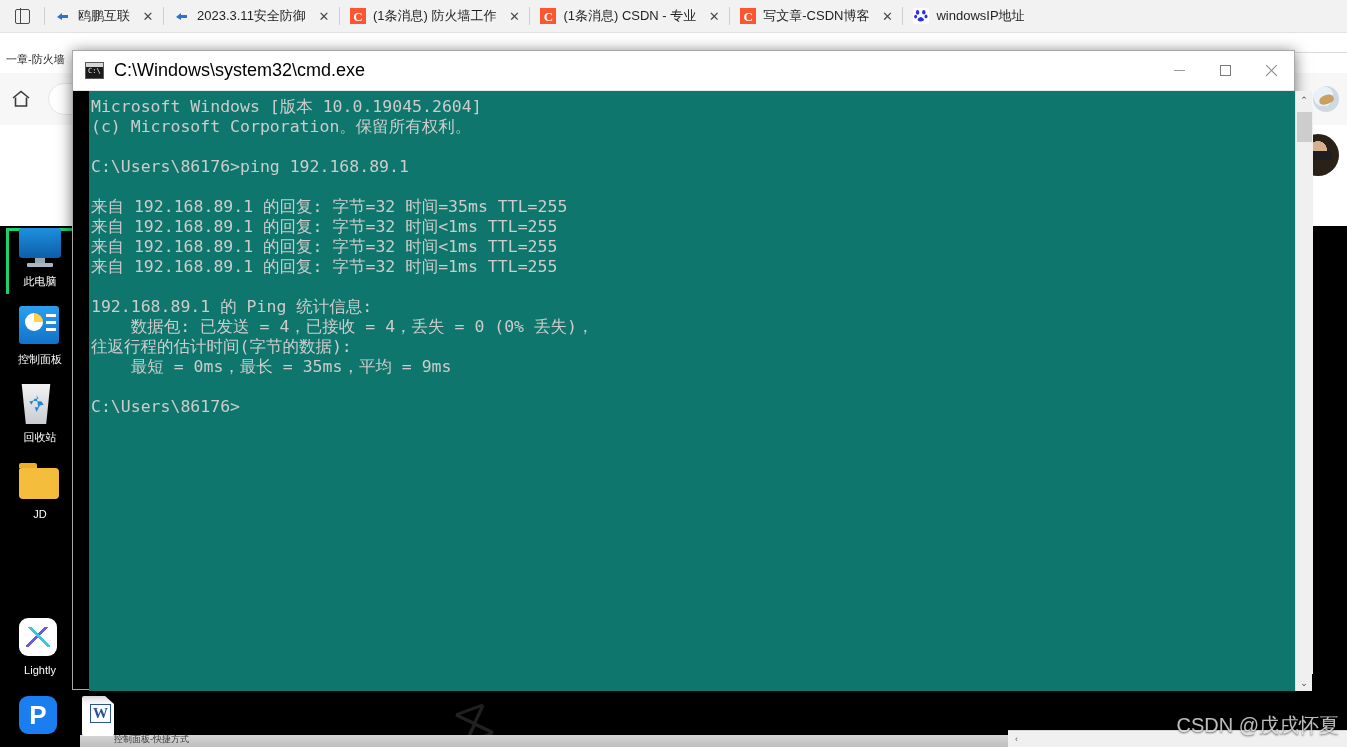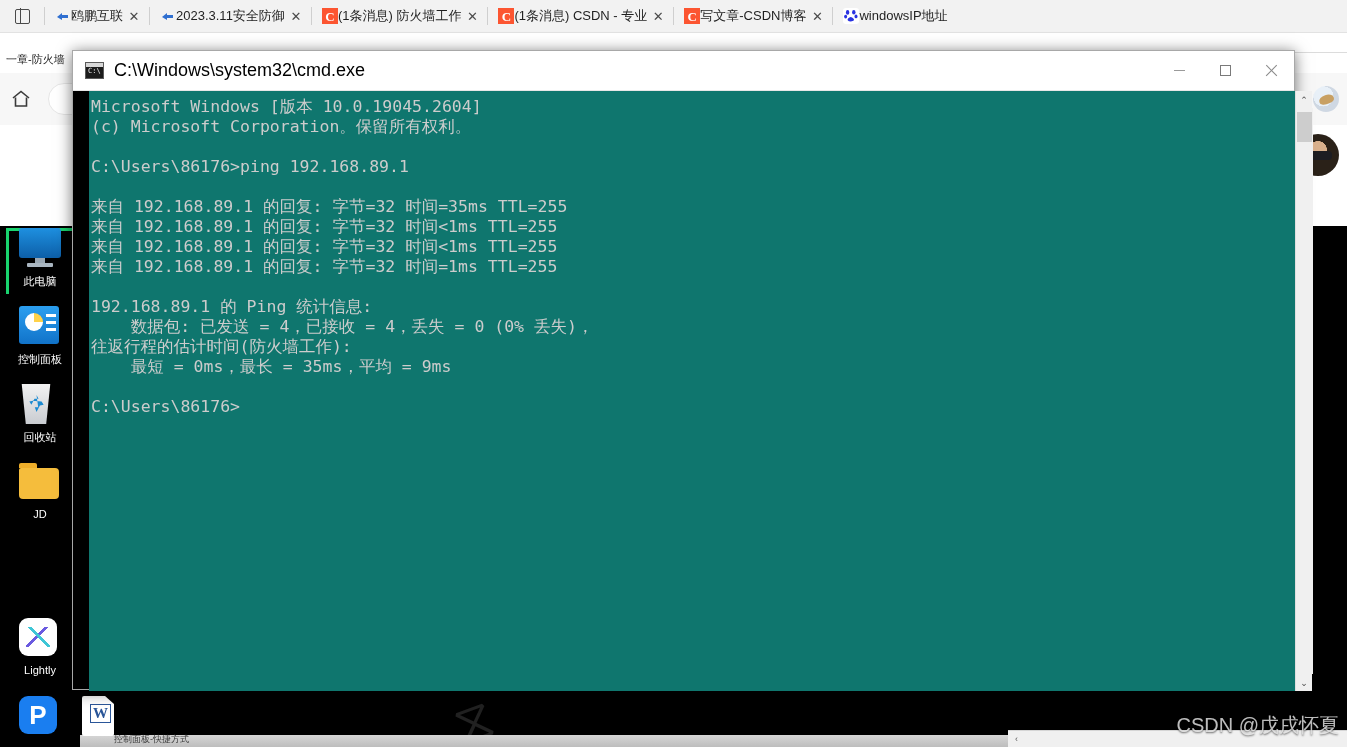--- a/index.html
+++ b/index.html
@@ -30,21 +30,21 @@
     width: 15px; height: 15px; border: 1.6px solid #4a4a4a; border-radius: 2px;
     position: relative;
   }
   #tab-sidebar-toggle .glyph::after {
     content: ""; position: absolute; left: 4.5px; top: -1.6px; bottom: -1.6px;
     border-left: 1.6px solid #4a4a4a;
   }
   .tab-sep { width: 1px; height: 18px; background: #cfcfcf; flex: 0 0 1px; }
   .tab {
     display: flex; align-items: center; height: 33px;
-    padding: 0 4px 0 10px; 
+    padding: 0 4px 0 10px; gap: 7px;
     flex: 0 0 auto; max-width: 215px; overflow: hidden;
     cursor: default;
   }
   .tab .favicon { width: 16px; height: 16px; flex: 0 0 16px; position: relative; }
   .tab .title {
     font-size: 13px; color: #1f1f1f; white-space: nowrap; overflow: hidden;
     text-overflow: clip; flex: 1 1 auto;
     font-family: "Liberation Sans", sans-serif;
   }
   .tab .tabclose {
@@ -508,21 +508,21 @@
         <div class="line blank">&nbsp;</div>
         <div class="line">C:\Users\86176&gt;ping 192.168.89.1</div>
         <div class="line blank">&nbsp;</div>
         <div class="line">来自 192.168.89.1 的回复: 字节=32 时间=35ms TTL=255</div>
         <div class="line">来自 192.168.89.1 的回复: 字节=32 时间&lt;1ms TTL=255</div>
         <div class="line">来自 192.168.89.1 的回复: 字节=32 时间&lt;1ms TTL=255</div>
         <div class="line">来自 192.168.89.1 的回复: 字节=32 时间=1ms TTL=255</div>
         <div class="line blank">&nbsp;</div>
         <div class="line">192.168.89.1 的 Ping 统计信息:</div>
         <div class="line">    数据包: 已发送 = 4，已接收 = 4，丢失 = 0 (0% 丢失)，</div>
-        <div class="line">往返行程的估计时间(防火墙工作):</div>
+        <div class="line">往返行程的估计时间(字节的数据):</div>
         <div class="line">    最短 = 0ms，最长 = 35ms，平均 = 9ms</div>
         <div class="line blank">&nbsp;</div>
         <div class="line">C:\Users\86176&gt;</div>
       </div>
       <div id="cmd-scroll">
         <div class="sb-arrow">⌃</div>
         <div class="sb-track">
           <div class="sb-thumb"></div>
         </div>
         <div class="sb-arrow">⌄</div>

